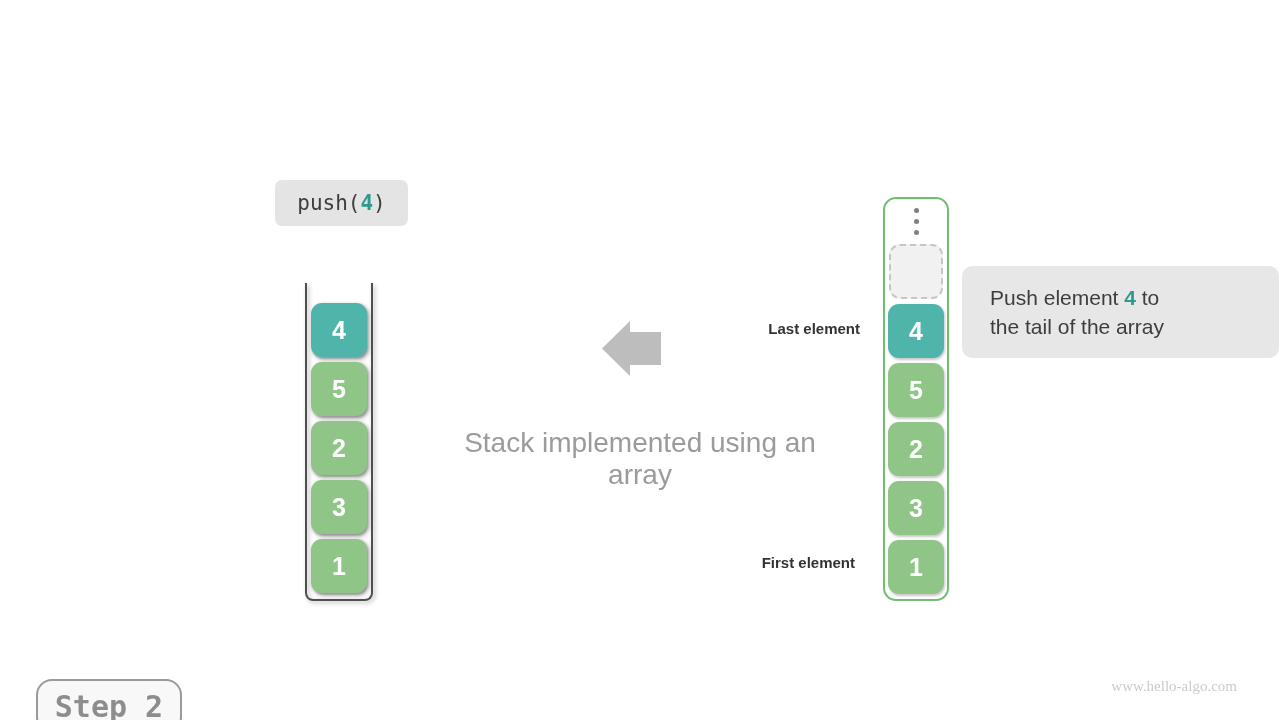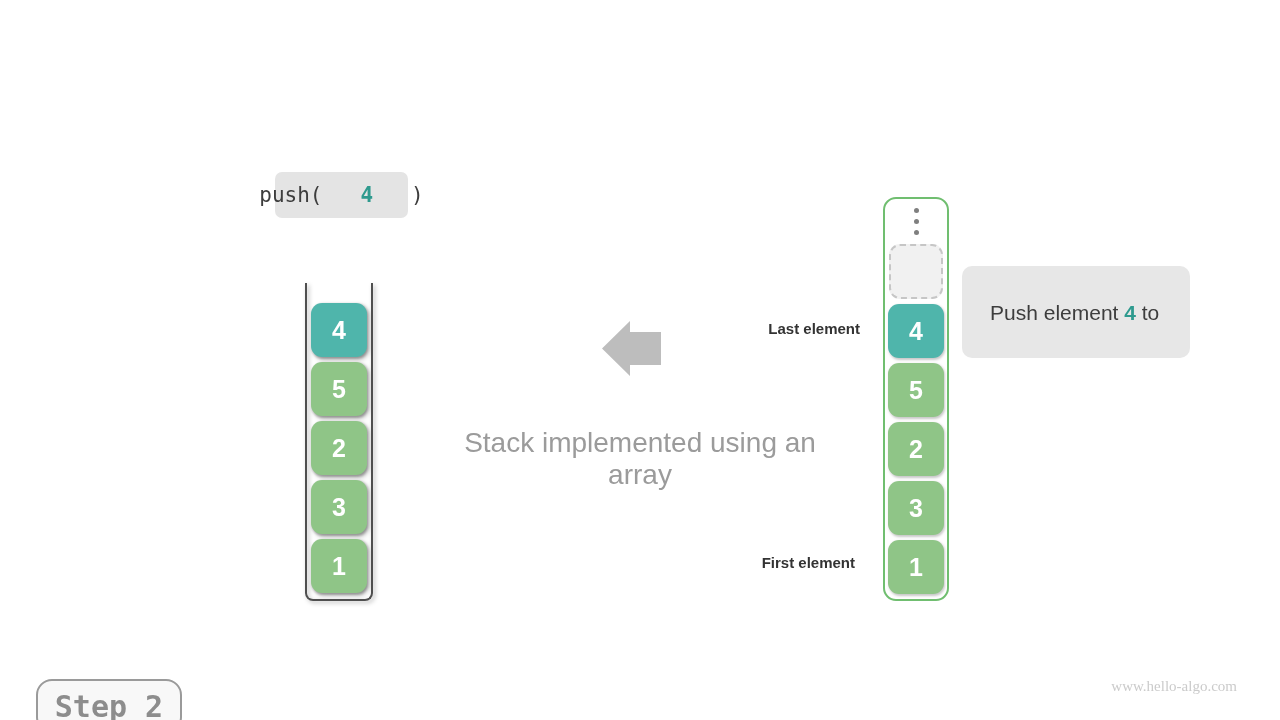--- a/index.html
+++ b/index.html
@@ -26,30 +26,29 @@
     width: 1280px;
     height: 720px;
     background: #ffffff;
     overflow: hidden;
     font-family: "Liberation Sans", sans-serif;
   }
 
   
   .push-box {
     position: absolute;
-    left: 275px; top: 172px;
+    left: 275px; top: 180px;
     width: 133px; height: 46px;
     background: var(--push-bg);
     border-radius: 7px;
     display: flex; align-items: center; justify-content: center;
     font-family: "DejaVu Sans Mono", monospace;
     font-size: 21px;
     color: #3D3D3D;
     white-space: pre;
-    gap: 38px;
   }
   .teal-text { color: var(--teal-text); font-weight: bold; }
 
   
   .tube {
     position: absolute;
     left: 305px; top: 283px;
     width: 68px; height: 318px;
     border-left: 2px solid var(--tube-border);
     border-right: 2px solid var(--tube-border);
@@ -127,21 +126,21 @@
     flex: 0 0 55px;
     border: 2px dashed var(--slot-border);
     border-radius: 11px;
     background: var(--slot-bg);
   }
 
   
   .bubble {
     position: absolute;
     left: 962px; top: 266px;
-    width: 228px; height: 92px;
+    width: 317px; height: 92px;
     background: var(--bubble-bg);
     border-radius: 10px;
     display: flex; flex-direction: column; justify-content: center;
     padding-left: 28px;
     font-size: 21px;
     color: #3D3D3D;
     line-height: 29px;
     white-space: pre;
   }
 
@@ -204,19 +203,20 @@
     <div class="slot"></div>
     <div class="cell teal">4</div>
     <div class="cell">5</div>
     <div class="cell">2</div>
     <div class="cell">3</div>
     <div class="cell">1</div>
   </div>
 
   <div class="bubble">
     <div class="bubble-line"><span>Push element </span><span class="teal-text">4</span><span> to</span></div>
+    <div class="bubble-line">the tail of the array</div>
   </div>
 
   <div class="step">Step 2</div>
 
   <div class="watermark">www.hello-algo.com</div>
 
 </div>
 
 </body></html>

